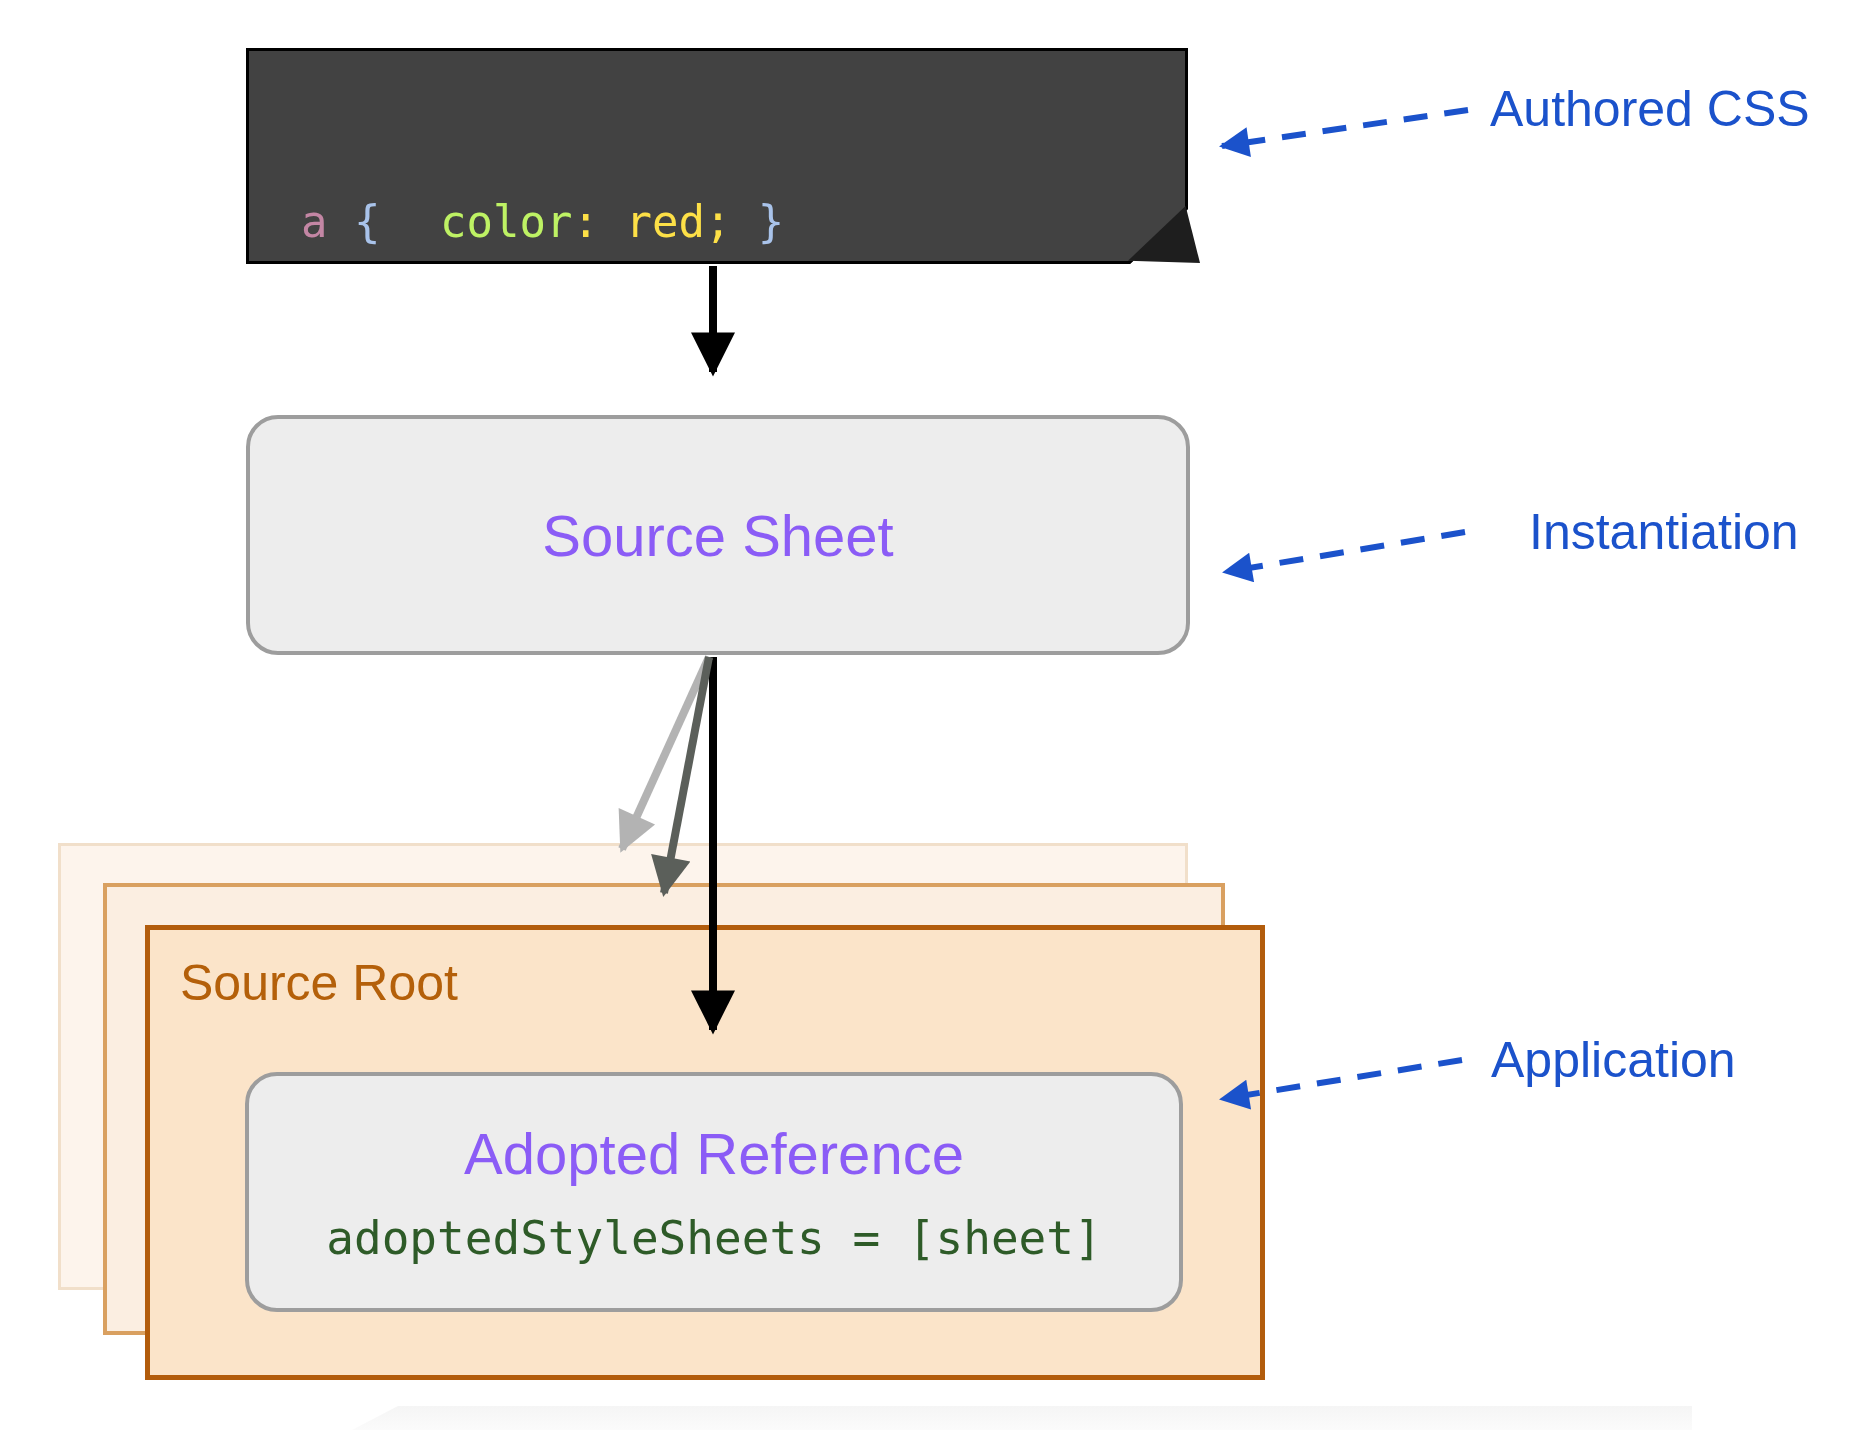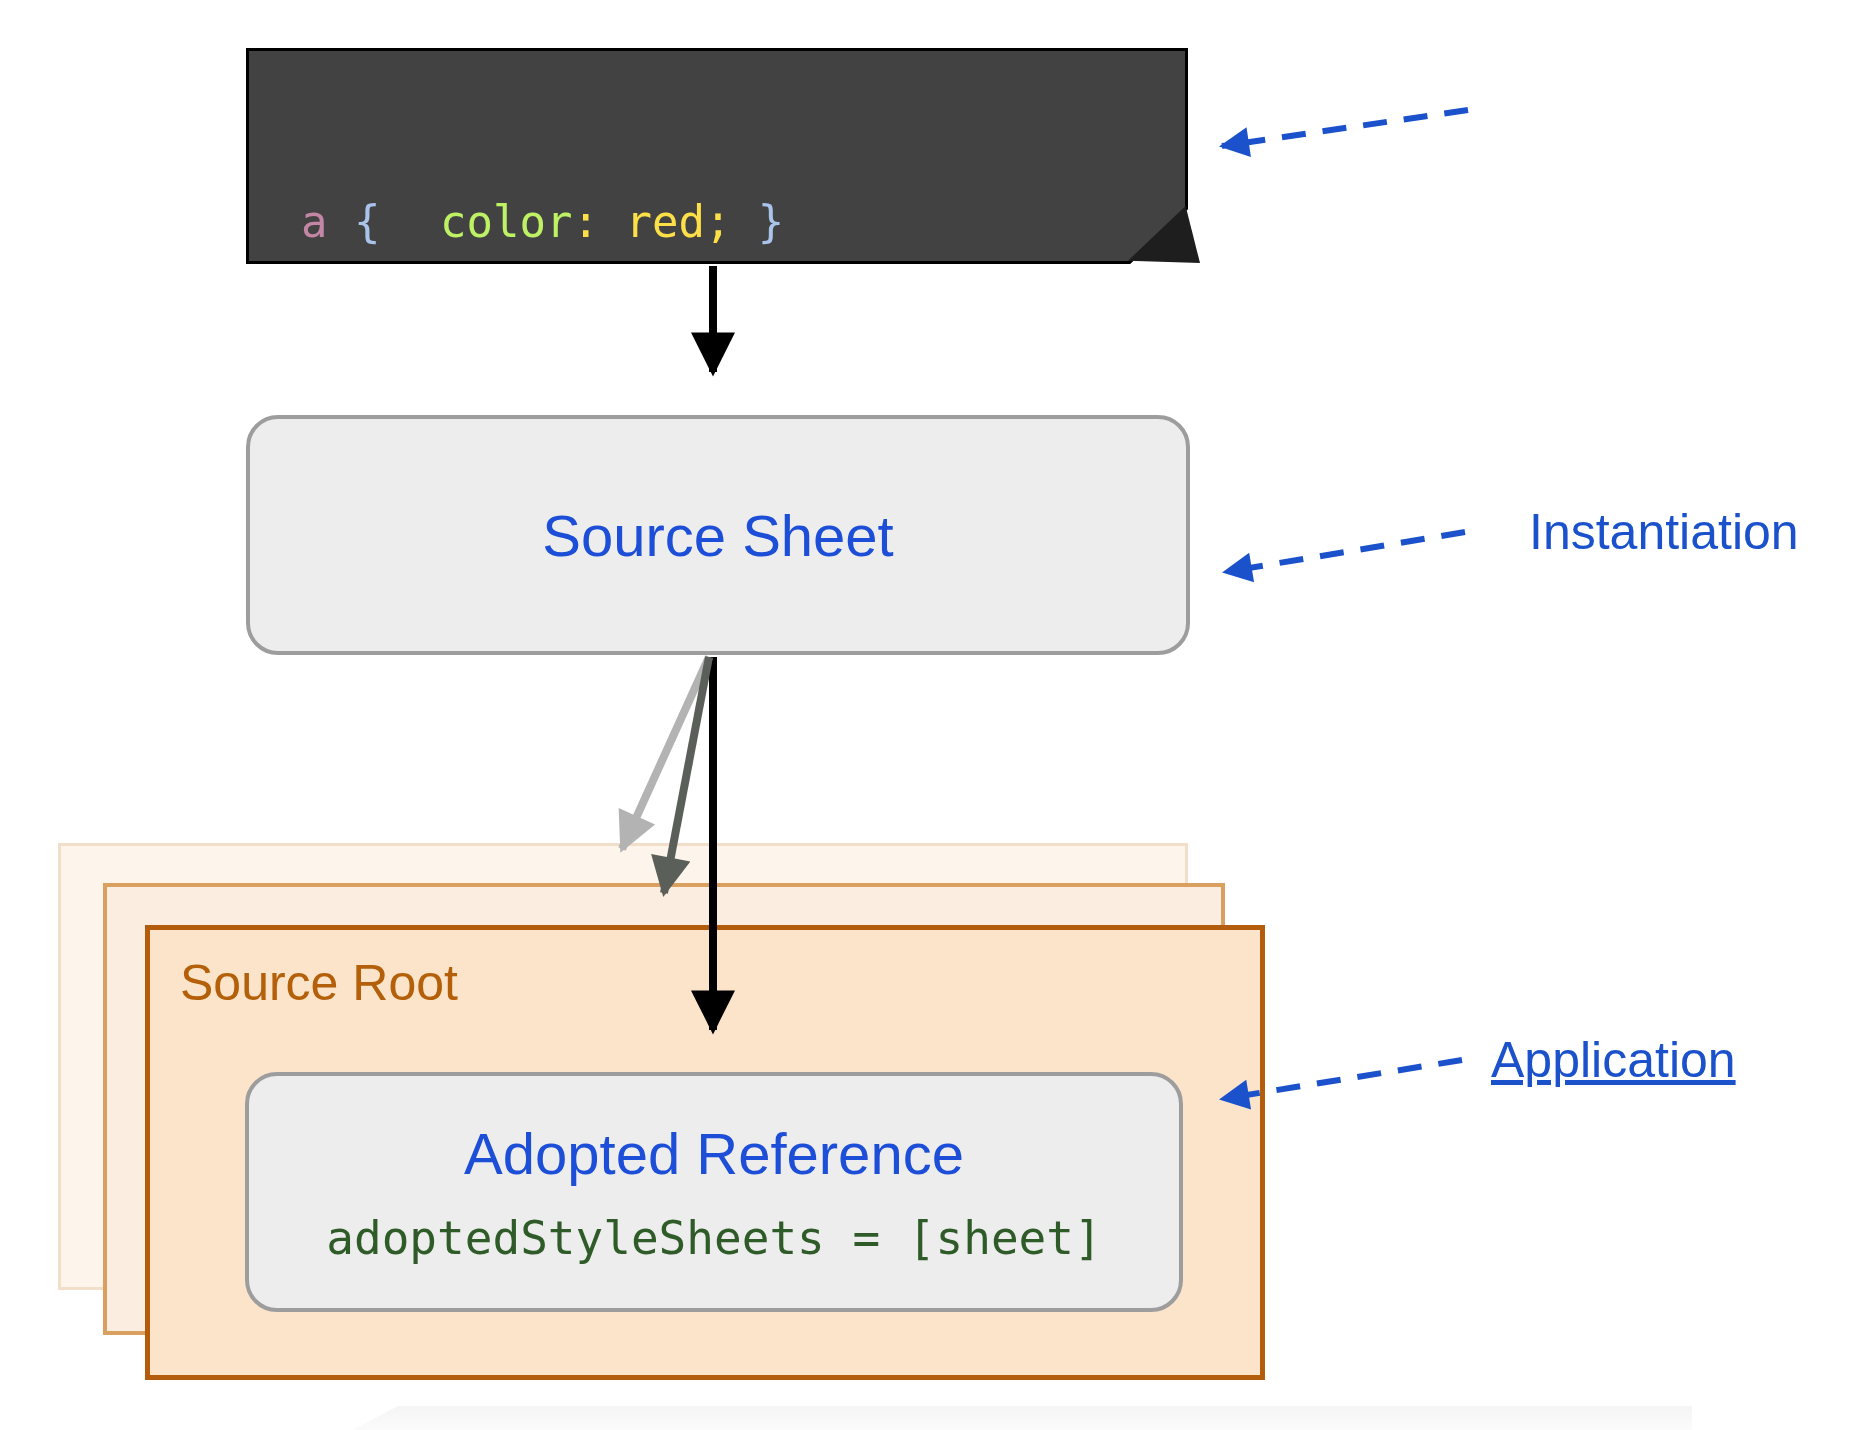--- a/index.html
+++ b/index.html
@@ -30,21 +30,21 @@
   }
   
   .sheet-box{
     position:absolute;box-sizing:border-box;background:#ededed;
     border:4px solid #9d9d9d;border-radius:32px;
     display:flex;flex-direction:column;align-items:center;justify-content:center;
     gap:10px;z-index:4;
   }
   .sheet-box.source{left:246px;top:415px;width:944px;height:240px;}
   .sheet-box.adopted{left:245px;top:1072px;width:938px;height:240px;gap:24px;}
-  .sheet-title{font-size:58px;color:#1d4ed8;letter-spacing:0;}
+  .sheet-title{font-size:58px;color:#8b5cf6;letter-spacing:0;}
   .sheet-code{
     font-family:"DejaVu Sans Mono","Liberation Mono",monospace;
     font-size:46px;color:#2e5b28;white-space:pre;
   }
   
   .shadow-box{position:absolute;box-sizing:border-box;}
   .shadow-back{
     left:58px;top:843px;width:1130px;height:447px;
     background:#fdf4ec;border:3px solid #f1dfca;z-index:1;
   }
@@ -59,21 +59,21 @@
   .shadow-label{
     position:absolute;left:30px;top:24px;
     font-size:50px;color:#b4600a;
   }
   
   .flow-label{
     position:absolute;font-size:50px;color:#1b52cb;z-index:7;white-space:nowrap;
   }
   .flow-label.authored{left:1490px;top:80px;}
   .flow-label.instantiation{left:1529px;top:503px;}
-  .flow-label.application{left:1491px;top:1031px;text-decoration:underline;}
+  .flow-label.application{left:1491px;top:1031px;}
   
   svg.arrows{position:absolute;left:0;top:0;z-index:6;pointer-events:none;}
   
   .bottom-ghost{
     position:absolute;left:352px;top:1406px;width:1340px;height:24px;
     background:linear-gradient(#f5f5f5,#fbfbfb);
     clip-path:polygon(46px 0,100% 0,100% 100%,0 100%);z-index:0;
   }
 </style>
 </head>
@@ -126,18 +126,19 @@
 
     <path d="M709,657 L622,849" stroke="#b3b3b3" stroke-width="8" fill="none" marker-end="url(#mk-gray-l)"></path>
 
     <path d="M709,657 L664,893" stroke="#5b5f5a" stroke-width="8" fill="none" marker-end="url(#mk-gray-d)"></path>
 
     <path d="M1468,110 L1222,146" stroke="#1b52cb" stroke-width="6" fill="none" stroke-dasharray="24 17" marker-end="url(#mk-blue)"></path>
     <path d="M1465,532 L1225,572" stroke="#1b52cb" stroke-width="6" fill="none" stroke-dasharray="24 17" marker-end="url(#mk-blue)"></path>
     <path d="M1462,1060 L1222,1099" stroke="#1b52cb" stroke-width="6" fill="none" stroke-dasharray="24 17" marker-end="url(#mk-blue)"></path>
   </svg>
 
+  <div class="flow-label authored">Authored CSS</div>
   <div class="flow-label instantiation">Instantiation</div>
   <div class="flow-label application">Application</div>
 
   <div class="bottom-ghost"></div>
 
 </div>
 
 </body></html>

